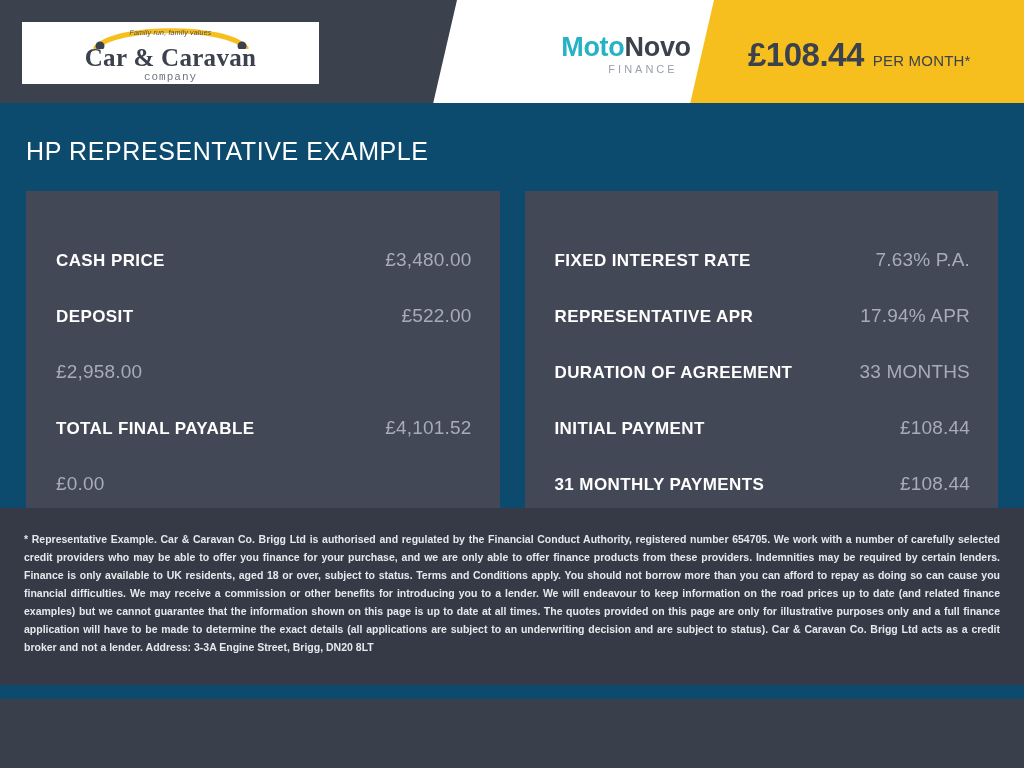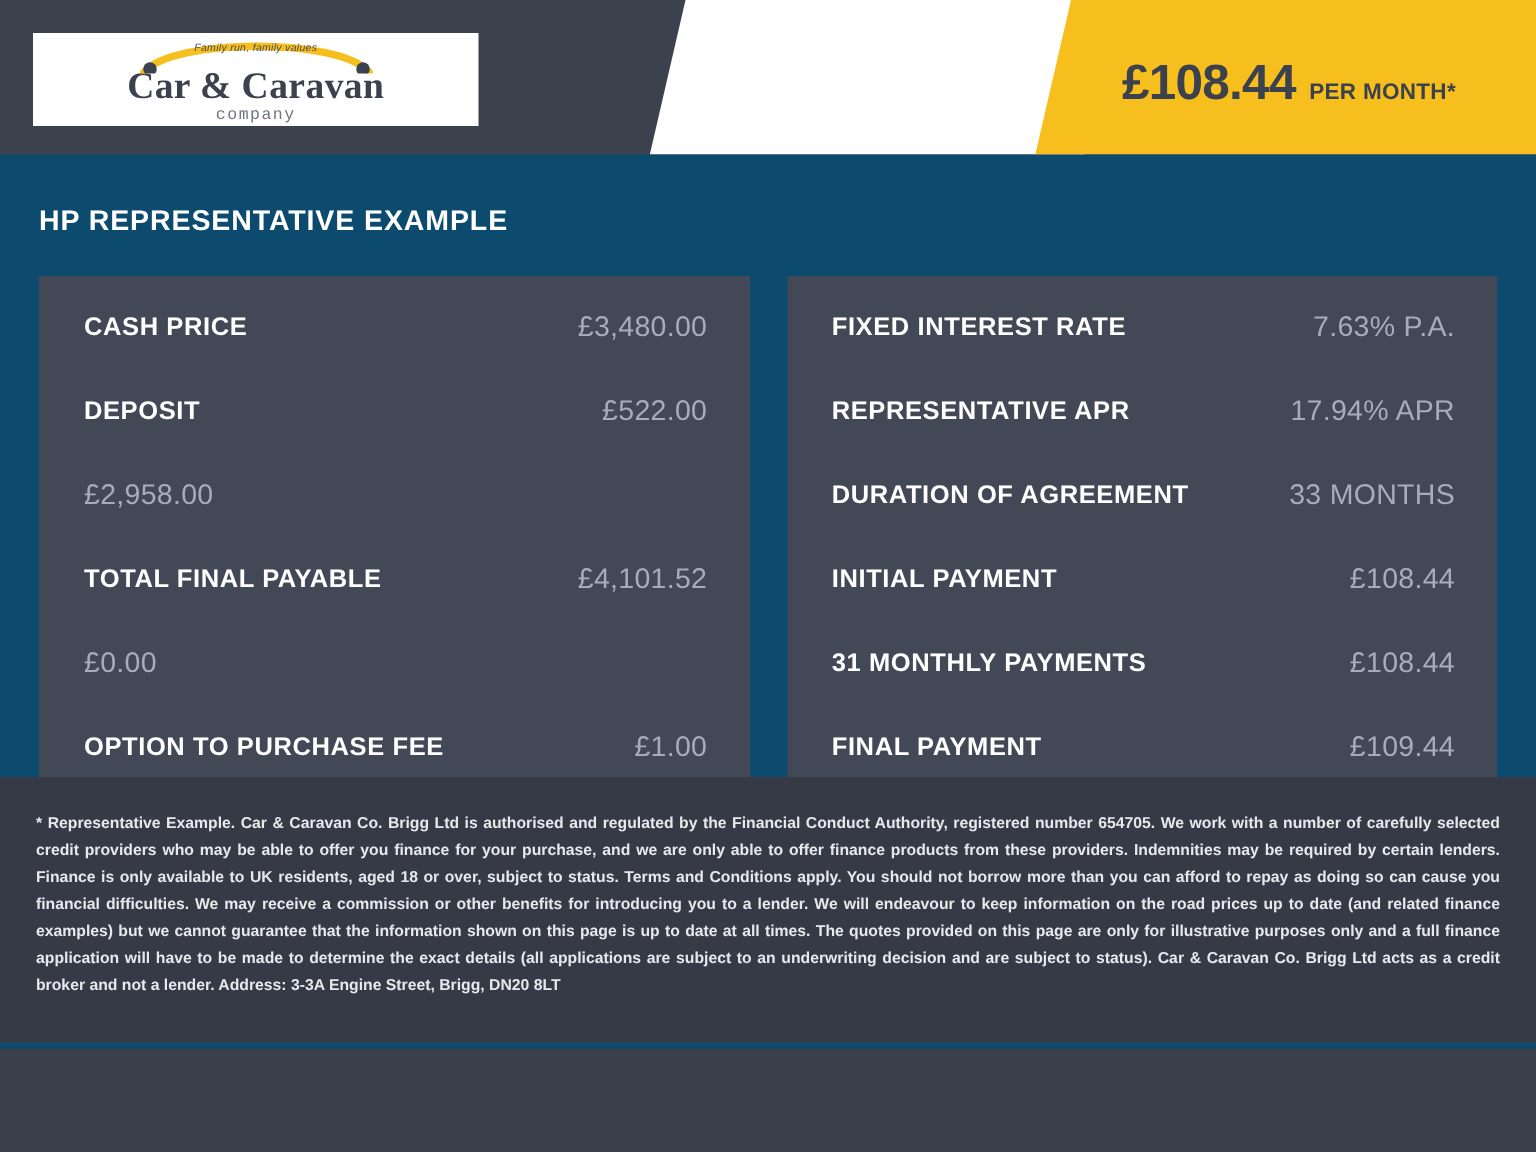--- a/index.html
+++ b/index.html
@@ -123,69 +123,69 @@
     align-items: baseline;
   }
   .price-amount {
     font-size: 33px;
     font-weight: bold;
     color: #3c414e;
     letter-spacing: -0.5px;
   }
   .price-per {
     font-size: 15px;
-    font-weight: bold;
+    font-weight: normal;
     color: #3c414e;
     margin-left: 9px;
     letter-spacing: .2px;
   }
 
   
   .title {
     margin: 34px 0 0 26px;
-    font-size: 19px;
-    font-weight: bold;
+    font-size: 25px;
+    font-weight: normal;
     color: #ffffff;
     letter-spacing: .6px;
   }
 
   
   .tables {
     display: flex;
     gap: 25px;
     margin: 25px 26px 0 26px;
   }
   .panel {
     background: #434857;
     width: 485px;
     padding: 24px 28px 22px 30px;
   }
   .row {
     display: flex;
-    align-items: flex-start;
+    align-items: flex-end;
     justify-content: space-between;
     height: 56px;
   }
   .row-label {
     font-size: 17px;
     font-weight: bold;
     color: #ffffff;
     letter-spacing: .4px;
   }
   .row-value {
     font-size: 19px;
     color: #a7acb8;
     letter-spacing: .2px;
   }
 
   
   .footer {
     position: absolute;
     left: 0;
-    bottom: 4px;
+    bottom: 14px;
     width: 1024px;
     height: 177px;
     background: #353a46;
     padding: 22px 24px 0 24px;
   }
   .footer p {
     font-size: 10.5px;
     line-height: 18px;
     color: #e6e8ec;
     text-align: justify;
@@ -207,20 +207,26 @@
           <path d="M10 25 C 30 2, 140 2, 160 25" stroke="#f7bf1d" stroke-width="5" fill="none" stroke-linecap="round"></path>
           <circle cx="14" cy="23" r="4.5" fill="#3c414e"></circle>
           <circle cx="156" cy="23" r="4.5" fill="#3c414e"></circle>
         </svg>
         <div class="logo-tagline">Family run, family values</div>
       </div>
       <div class="logo-main">Car &amp; Caravan</div>
       <div class="logo-sub">company</div>
     </div>
 
+    <div class="motonovo">
+      <div class="mn-top">
+        <span class="mn-moto">Moto</span><span class="mn-novo">Novo</span>
+      </div>
+      <div class="mn-fin">FINANCE</div>
+    </div>
 
     <div class="price-wrap">
       <div class="price-amount">£108.44</div>
       <div class="price-per">PER MONTH*</div>
     </div>
   </div>
 
   <div class="title">HP REPRESENTATIVE EXAMPLE</div>
 
   <div class="tables">

